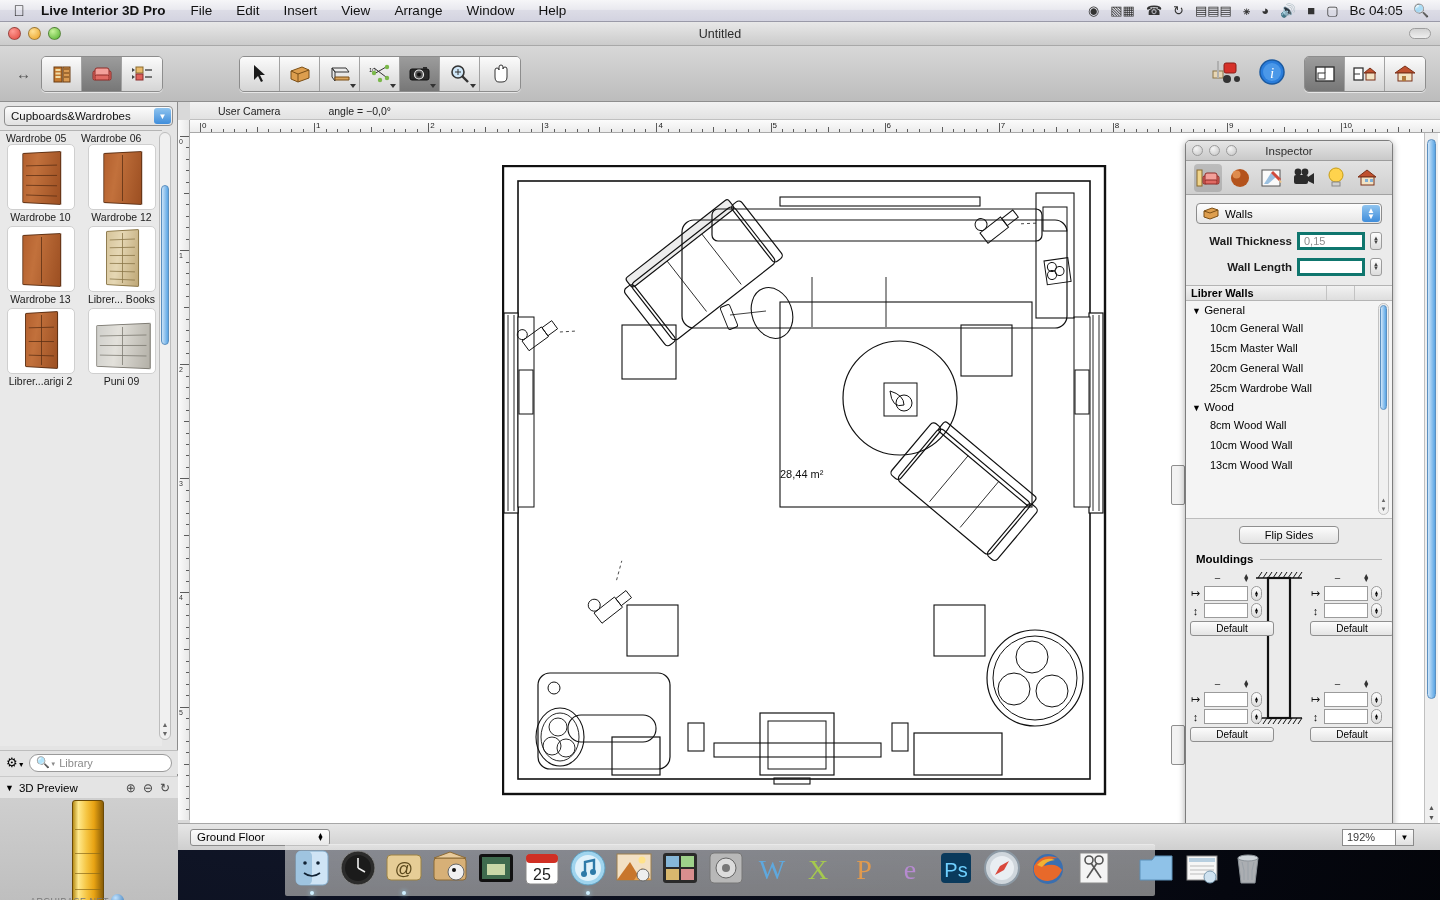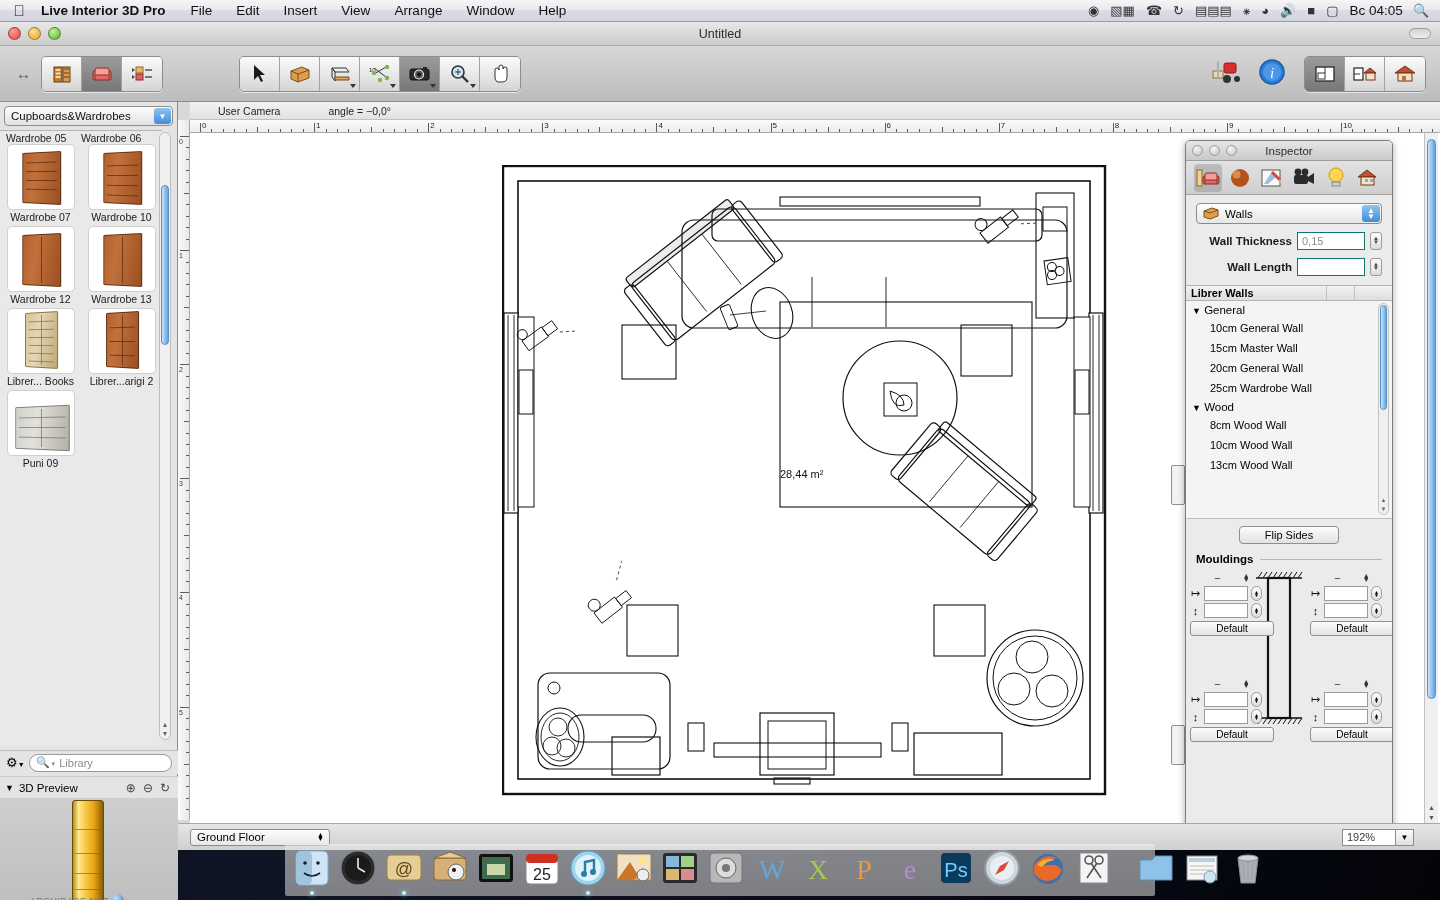--- a/index.html
+++ b/index.html
@@ -161,21 +161,21 @@
   .itab.on { background: rgba(120,120,120,.35); }
   #insp-body { padding:8px 10px 0 10px; }
   #walls-select { height:21px; border:1px solid #8b8b8b; border-radius:4px;
      background: linear-gradient(to bottom,#fefefe,#e6e6e6); display:flex; align-items:center;
      padding-left:6px; font-size:11.5px; gap:6px; position:relative;}
   #walls-select .bluebox { position:absolute; right:1px; top:1px; width:18px; height:17px; border-radius:3px;
      background: linear-gradient(to bottom,#8fc4ef,#3f8ddb); color:#fff; font-size:8px;
      display:flex; align-items:center; justify-content:center; flex-direction:column; line-height:.7;}
   .field-row { display:flex; align-items:center; justify-content:flex-end; gap:5px; margin-top:8px;}
   .field-row .lab { font-size:11.5px; color:#1a1a1a; font-weight:bold; }
-  .field-row input { width:68px; height:18px; border:1px solid #0f766e; font-size:11px;
+  .field-row input { width:68px; height:18px; border:3px solid #0f766e; font-size:11px;
      padding:0 4px; background:#fff; color:#8c8c8c; }
   .stepper { width:12px; height:18px; border:1px solid #9b9b9b; border-radius:3px;
      background: linear-gradient(to bottom,#fdfdfd,#dcdcdc); display:flex; flex-direction:column;
      align-items:center; justify-content:center; line-height:.6; font-size:6px; color:#444;}
   #master-hdr { margin-top:9px; height:16px; background: linear-gradient(to bottom,#f2f2f2,#dedede);
      border-top:1px solid #b4b4b4; border-bottom:1px solid #b4b4b4; display:flex; align-items:center;
      font-size:11px; font-weight:bold; padding-left:5px; position:relative;}
   #master-hdr .sep { position:absolute; top:0; bottom:0; width:1px; background:#c3c3c3; }
   #wall-list { position:relative; height:218px; background:#f4f4f4; border-bottom:1px solid #bdbdbd;
      font-size:11px; overflow:hidden; }
@@ -432,31 +432,20 @@
         <span>Cupboards&amp;Wardrobes</span>
         <span class="bluebox">▼</span>
       </div>
 
       <div id="lib-grid-wrap">
         <div style="display:grid;grid-template-columns:1fr 1fr;padding:0 6px;">
           <div class="liblabel">Wardrobe 05</div>
           <div class="liblabel">Wardrobe 06</div>
         </div>
         <div id="lib-grid">
-          <div class="libcell">
-              <div class="libthumb">
-                <div class="wd">
-                  <div class="shelf" style="top:9px"></div>
-                  <div class="shelf" style="top:18px"></div>
-                  <div class="shelf" style="top:27px"></div>
-                  <div class="shelf" style="top:36px"></div>
-                </div>
-              </div>
-              <div class="liblabel">Wardrobe 07</div>
-            </div>
           <div class="libcell">
               <div class="libthumb">
                 <div class="wd">
                   <div class="shelf" style="top:12px"></div>
                   <div class="shelf" style="top:22px"></div>
                   <div class="shelf" style="top:32px"></div>
                   <div class="shelf" style="top:42px"></div>
                 </div>
               </div>
               <div class="liblabel">Wardrobe 10</div>

